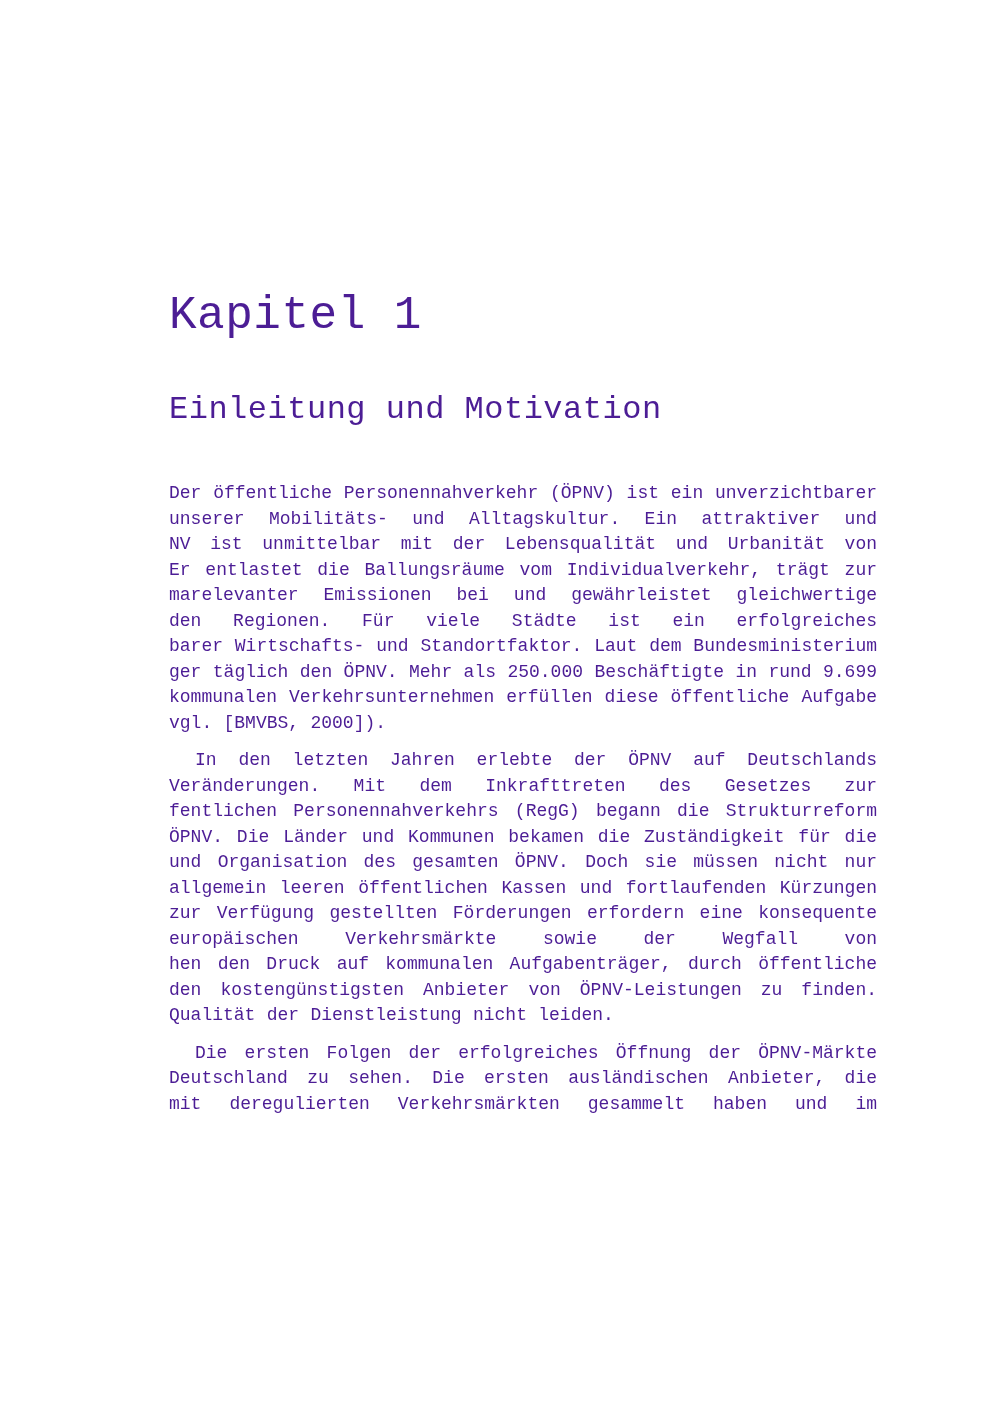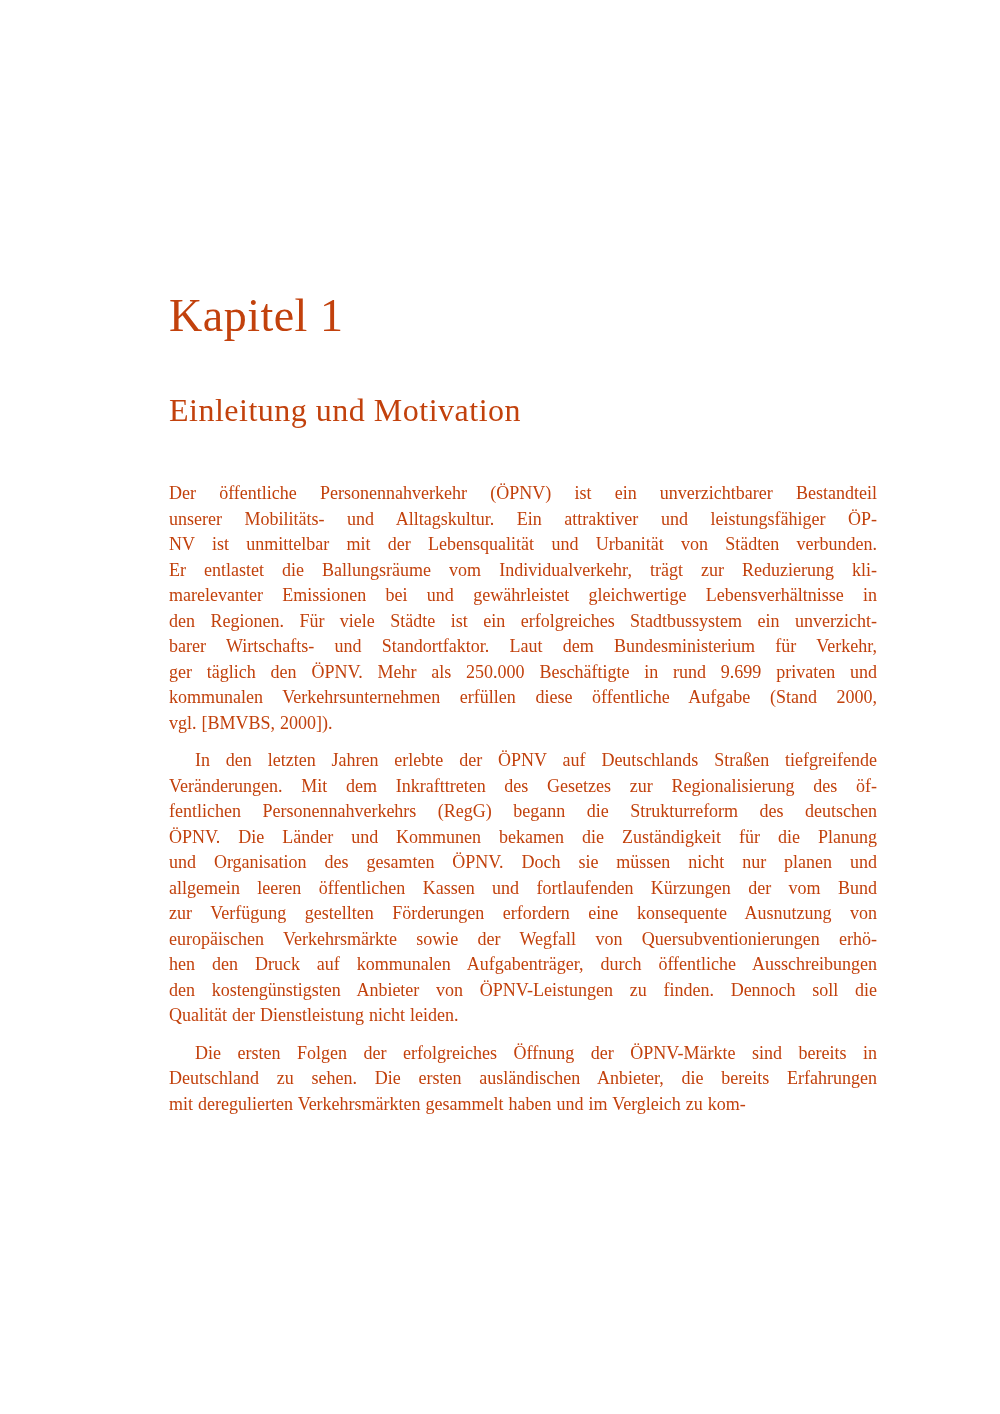--- a/index.html
+++ b/index.html
@@ -6,22 +6,22 @@
     margin: 0;
     padding: 0;
     background: #ffffff;
   }
   .page {
     position: relative;
     width: 908px;
     height: 1414px;
     background: #ffffff;
     overflow: hidden;
-    font-family: Liberation Serif, serif;
-    color: #c2410c;
+    font-family: Liberation Mono, monospace;
+    color: #4c1d95;
   }
   .content {
     position: absolute;
     left: 169px;
     top: 293px;
     width: 708px;
   }
   .chapter-label {
     font-size: 46px;
     line-height: 46px;

